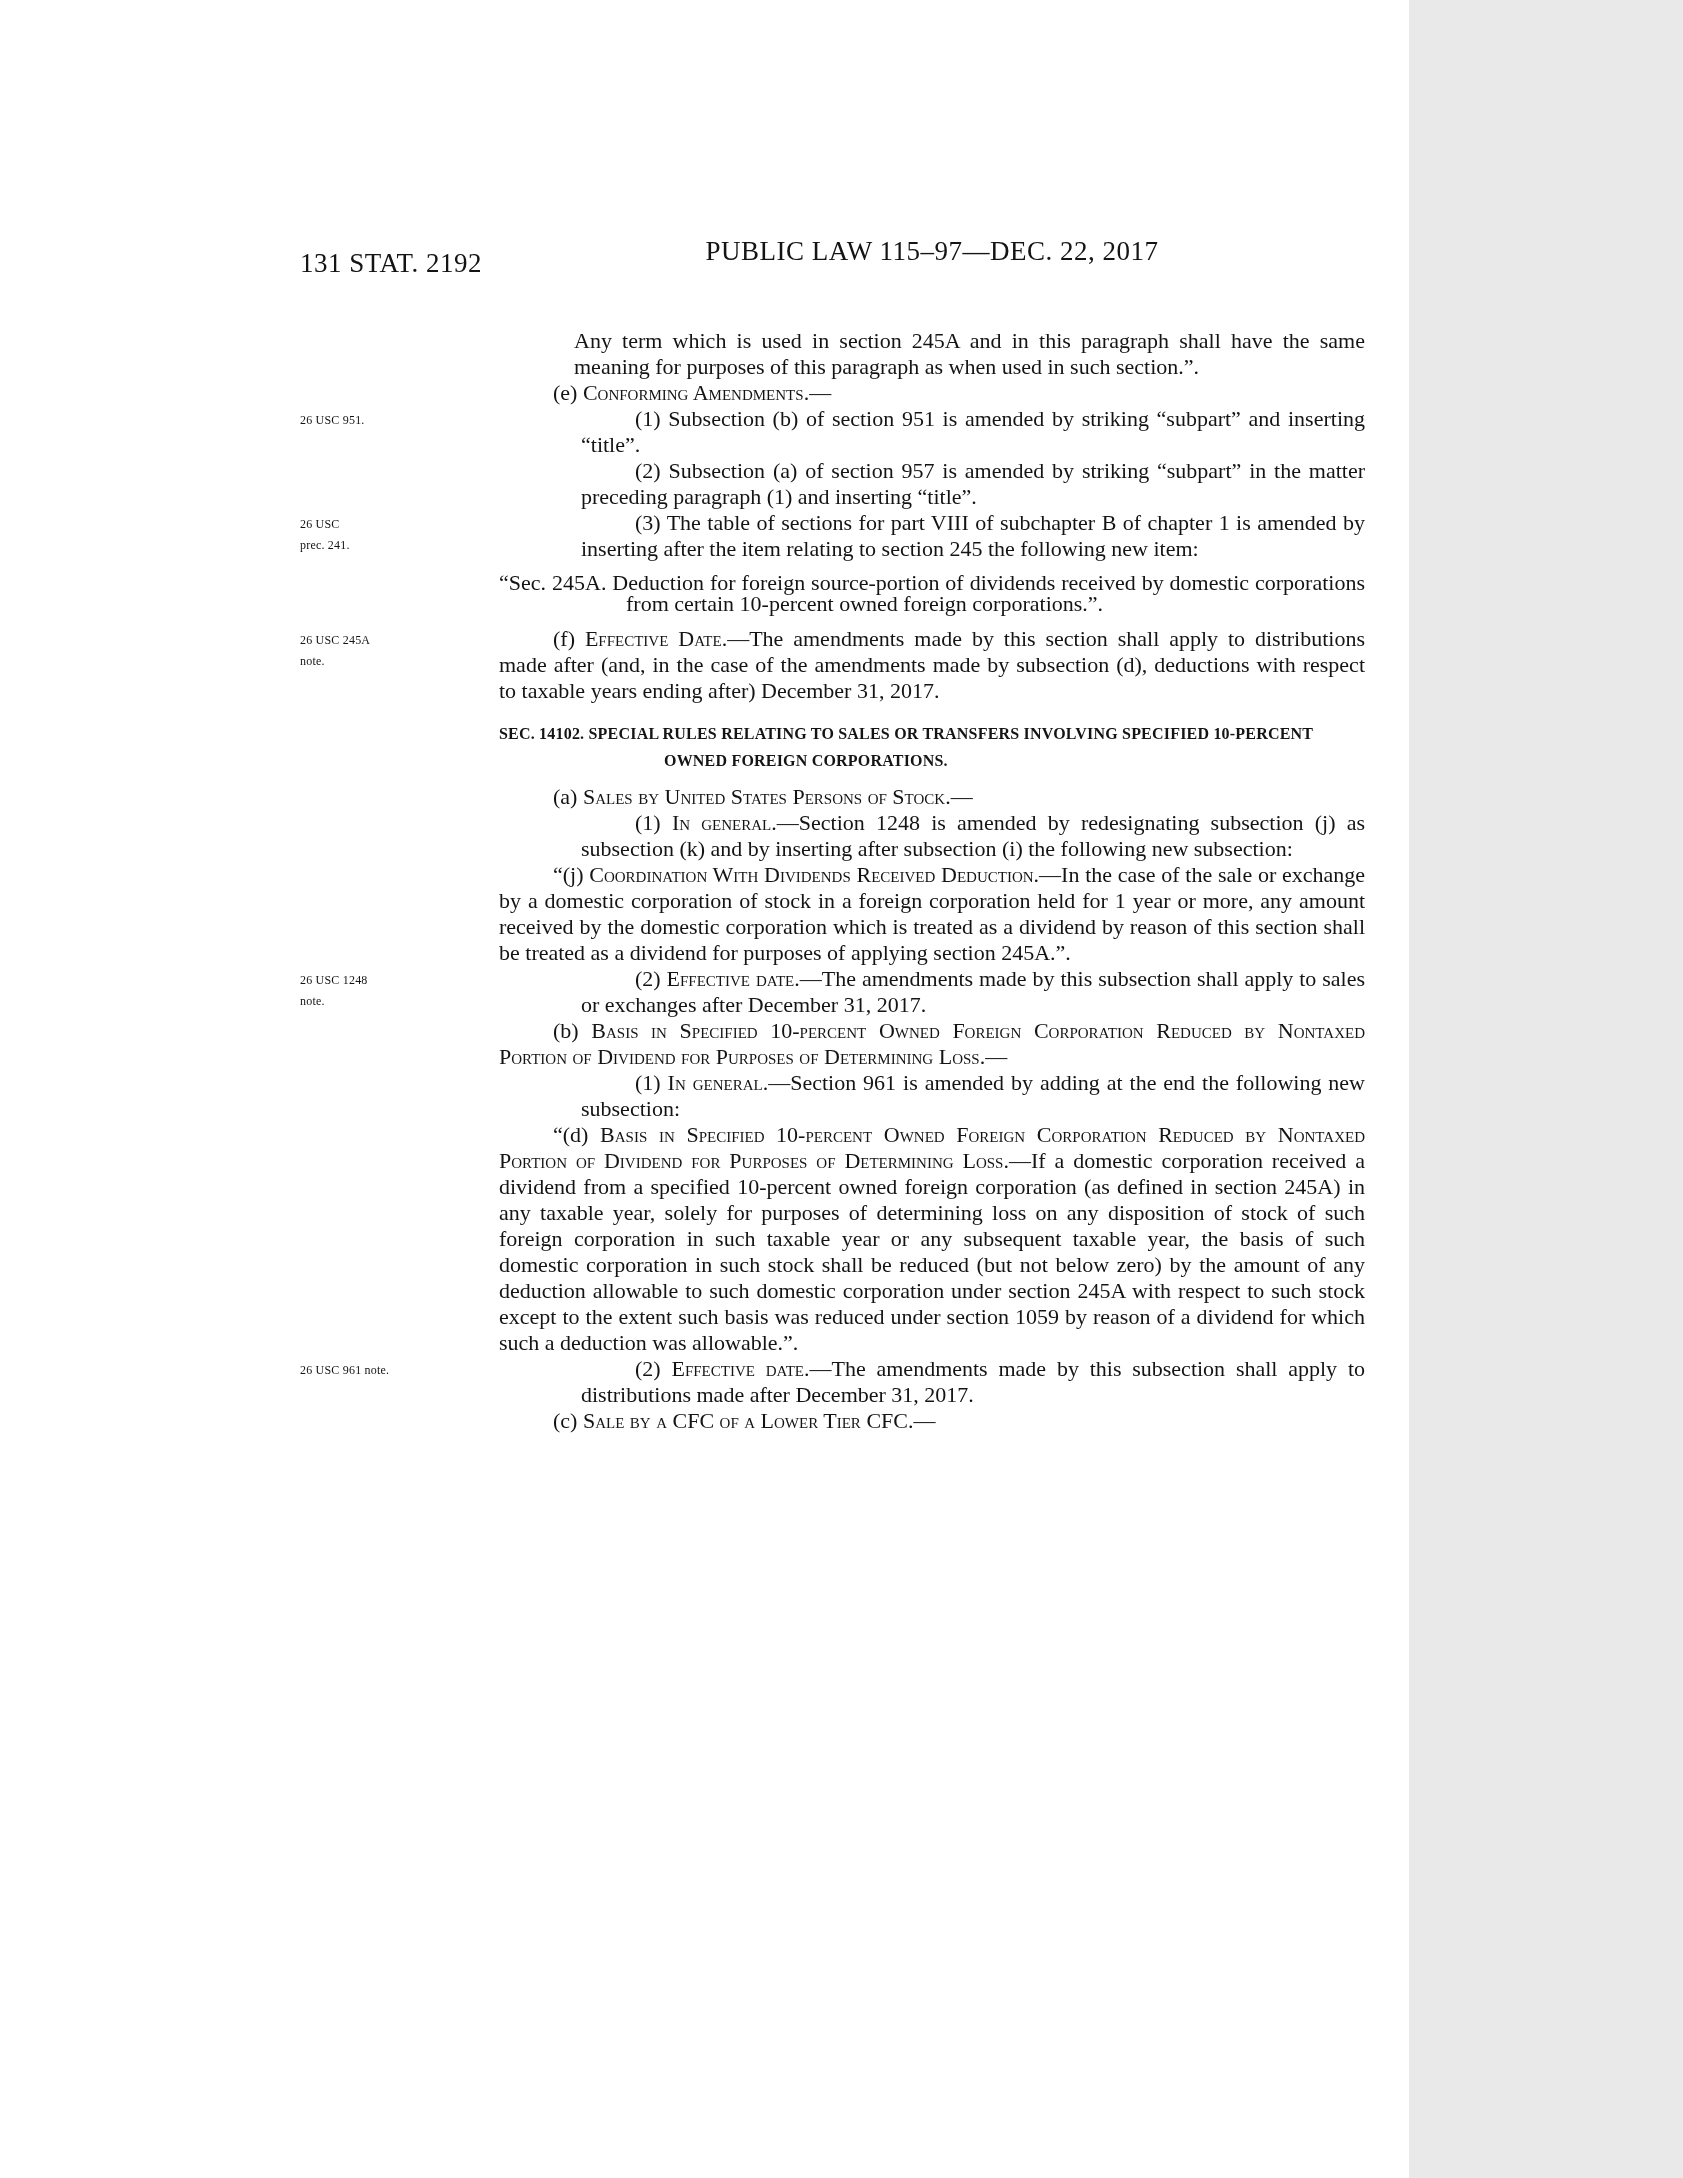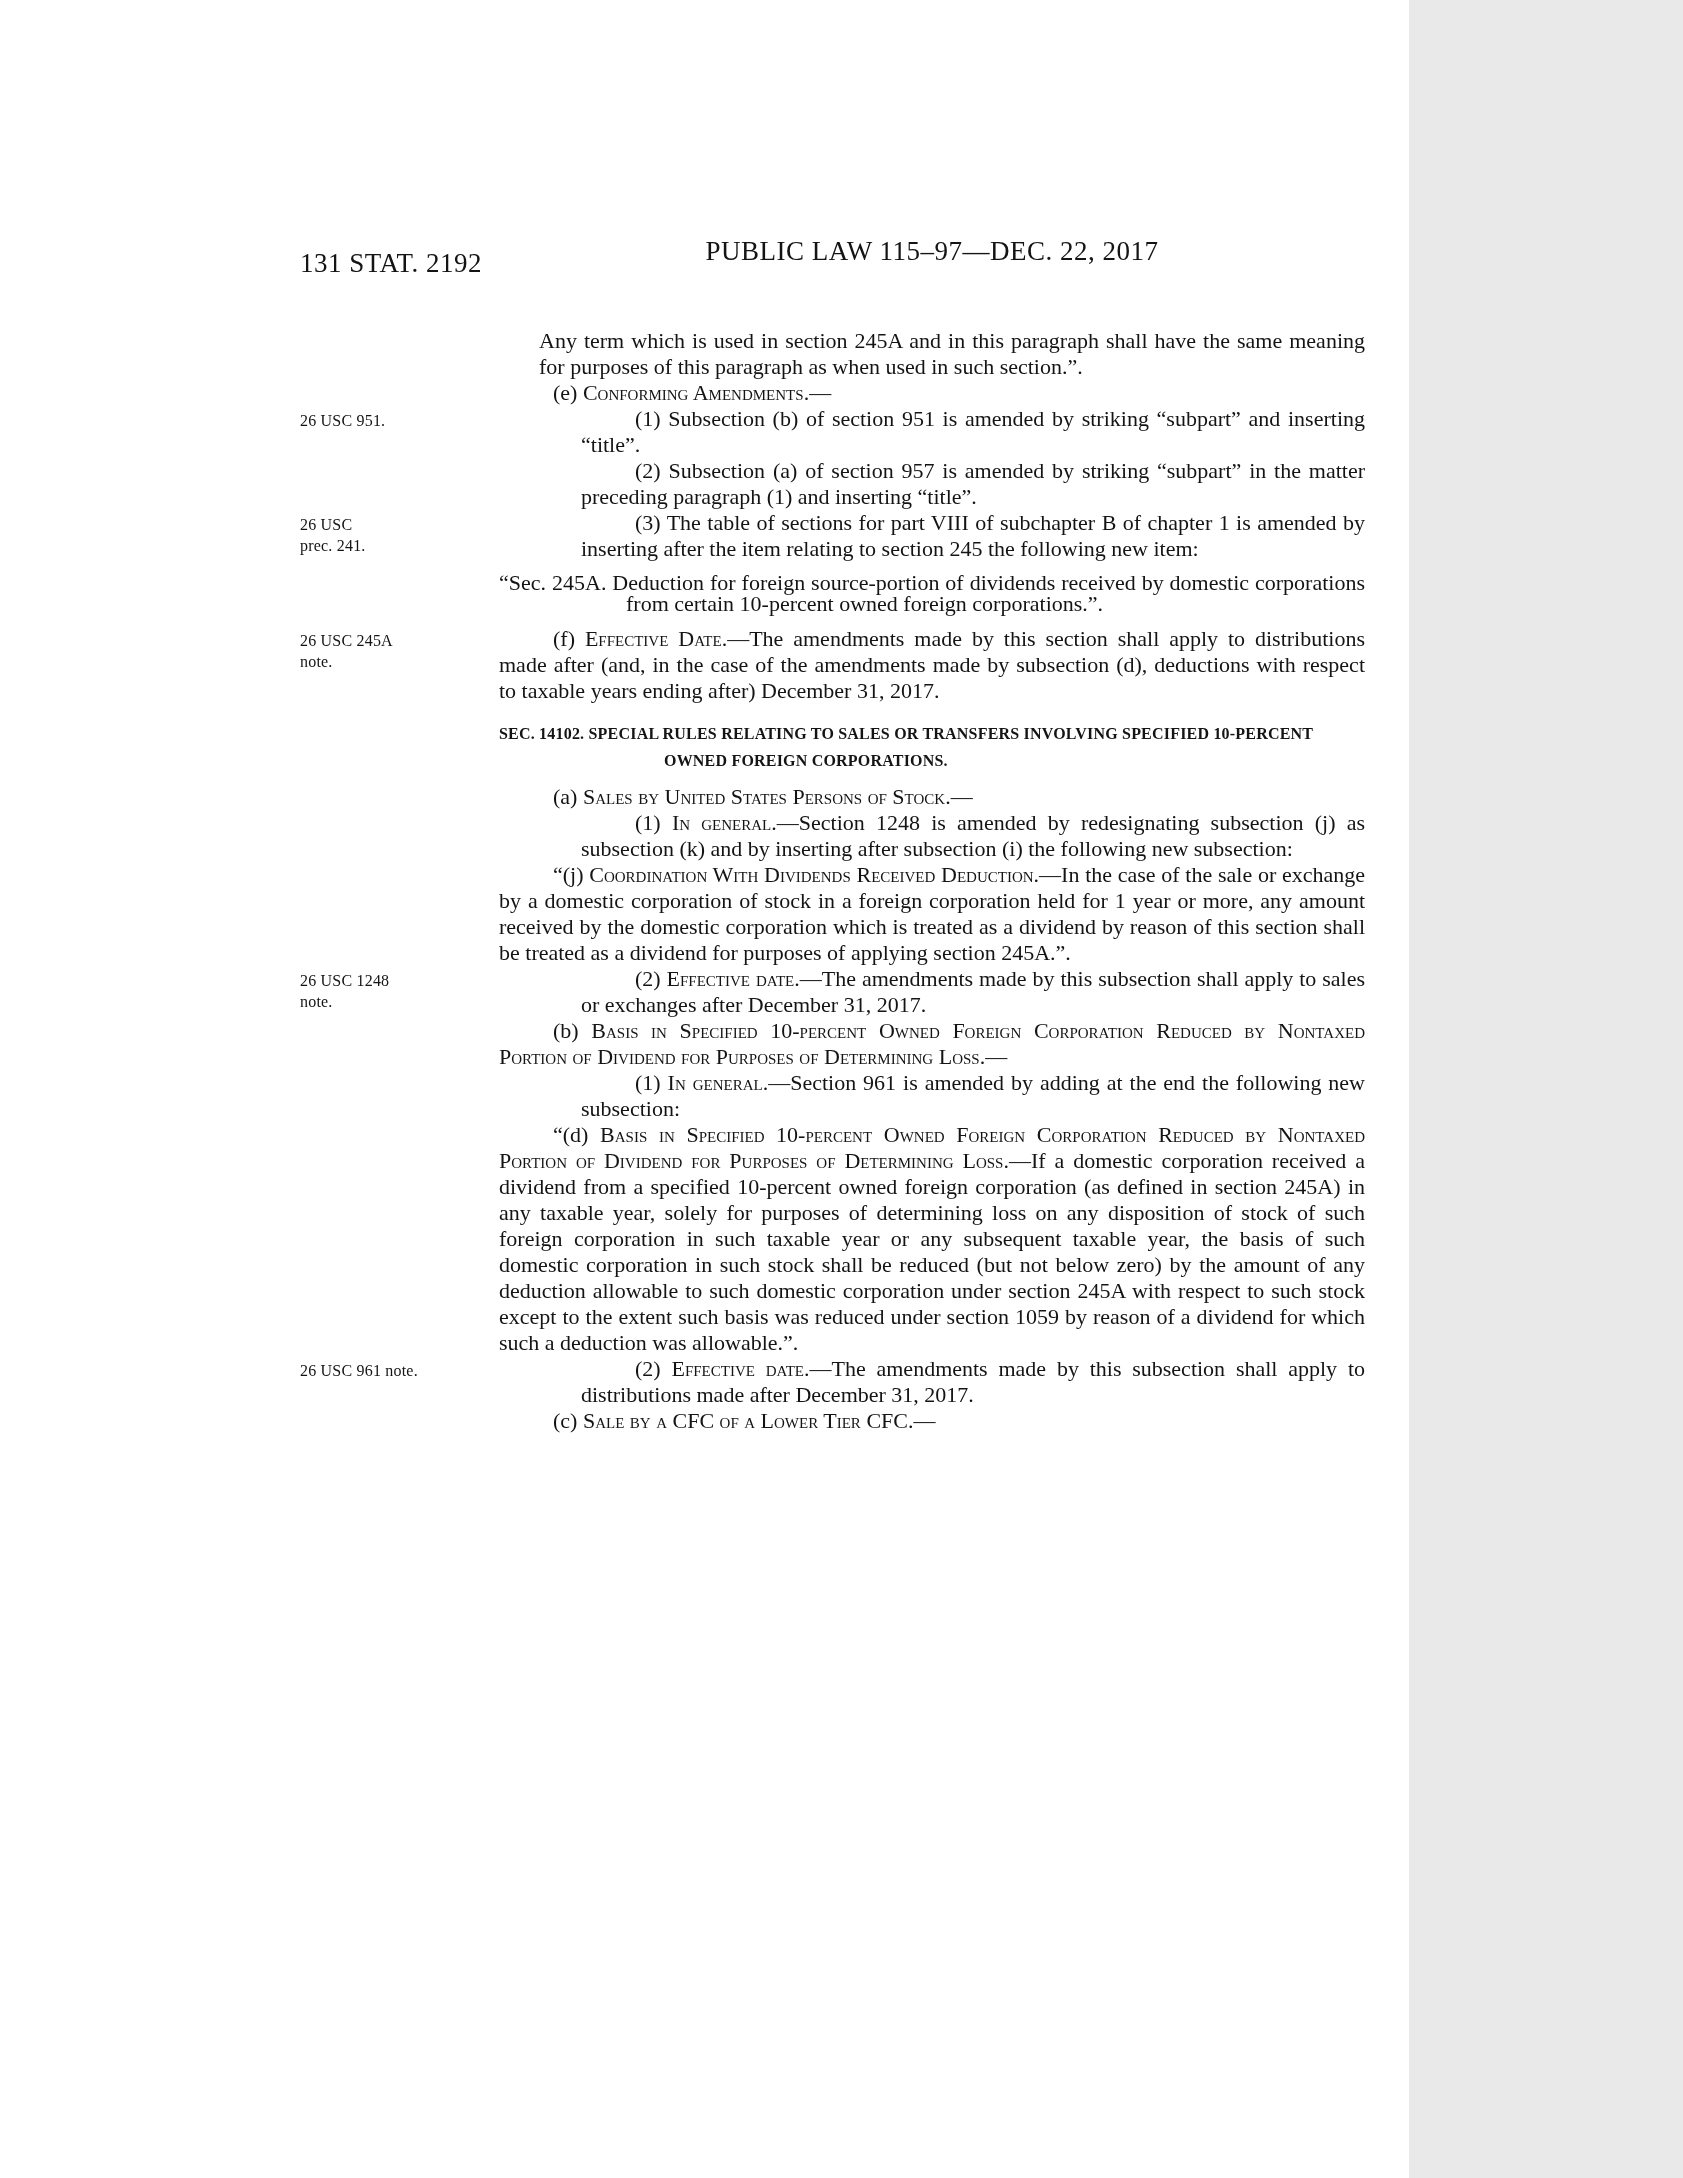--- a/index.html
+++ b/index.html
@@ -21,24 +21,24 @@
     text-align:center; font-size:27px; letter-spacing:0.5px; white-space:nowrap;
   }
   .content {
     position:absolute; left:499px; top:328px; width:866px;
     font-size:22px; line-height:26px;
     text-align:justify;
   }
   .prow { position:relative; }
   .note {
     position:absolute; left:-199px; top:4px; width:190px;
-    font-size:16px; line-height:21px; text-align:left;
+    font-size:12px; line-height:21px; text-align:left;
     letter-spacing:0.2px;
   }
-  .para.cont1 { margin-left:40px; }
+  .para.cont1 { margin-left:75px; }
   .para.lvl0  { text-indent:54px; }
   .para.lvl1  { margin-left:82px; text-indent:54px; }
   .para.secItem {
     font-size:22px; line-height:21px;
     padding-left:127px; text-indent:-127px;
     margin:10px 0 12px 0;
   }
   .para.secHead {
     font-weight:bold; font-size:16px; line-height:27px;
     padding-left:165px; text-indent:-165px;

